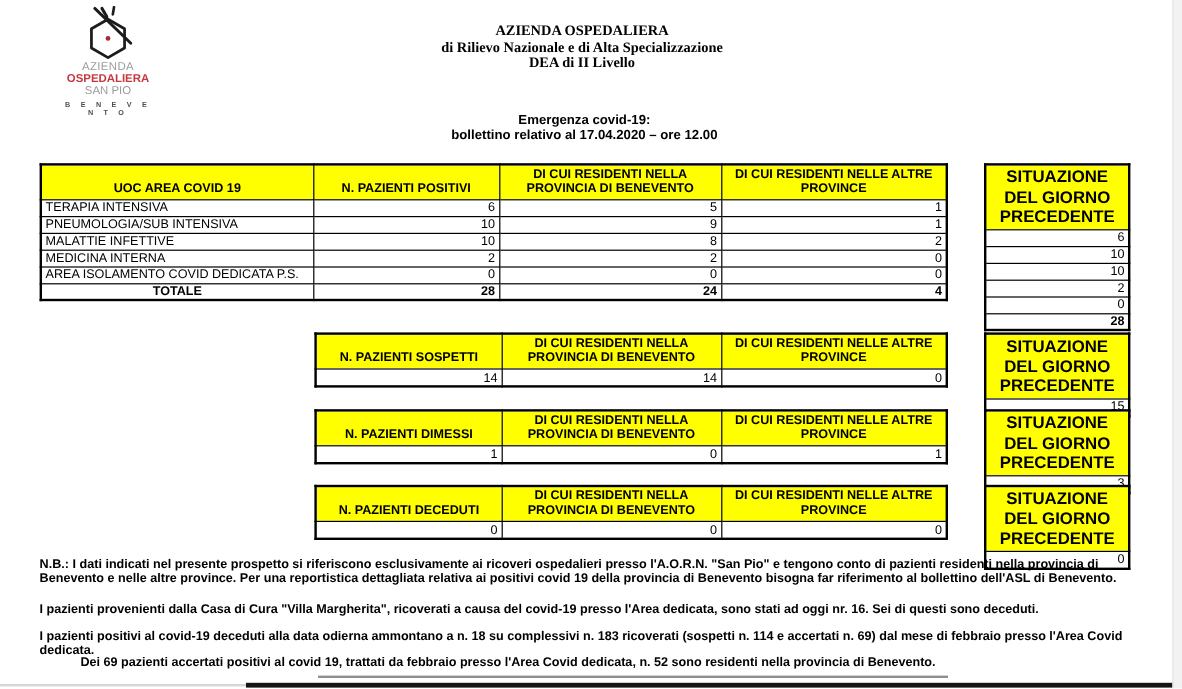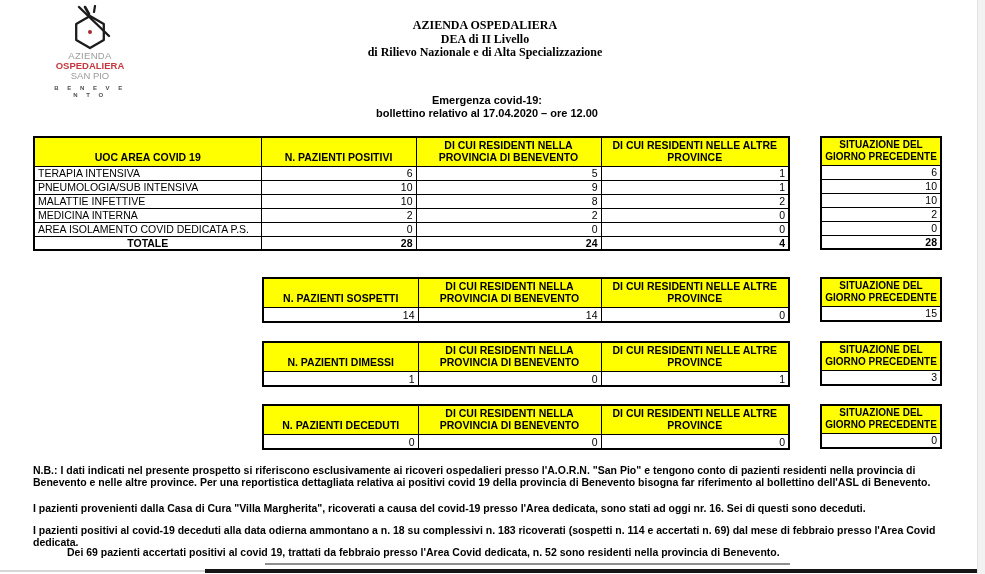--- a/index.html
+++ b/index.html
@@ -25,21 +25,21 @@
   
   .tbl{position:absolute;border-collapse:collapse;table-layout:fixed;font-size:10.5px;border:2px solid #000;}
   .tbl th,.tbl td{border:1px solid #000;overflow:hidden;white-space:nowrap;}
   .tbl th{background:#ffff00;font-weight:bold;text-align:center;vertical-align:bottom;
           line-height:1.18;padding:1px 1px 2px;}
   .tbl td{background:#fff;padding:0 3px;vertical-align:middle;margin-top:24px;}
   .tbl td.num{text-align:right;}
   .tbl td.lbl{text-align:left;}
   .tbl tr.total td{font-weight:bold;}
   .tbl tr.total td.lbl{text-align:center;}
-  .situ th{font-size:10px;}
+  .situ th{font-size:14px;}
 
   #main-table{left:33px;top:136px;width:755px;}
   #main-situ {left:820px;top:136px;width:120px;}
   #sub0{left:262px;top:277px;width:526px;}  #sub0s{left:820px;top:277px;width:120px;}
   #sub1{left:262px;top:341px;width:526px;}  #sub1s{left:820px;top:341px;width:120px;}
   #sub2{left:262px;top:404px;width:526px;}  #sub2s{left:820px;top:404px;width:120px;}
   .hdr-row{height:28px;}
   .data-row{height:14px;}
   .sub-hdr{height:27px;}
   .sub-row{height:15px;}
@@ -68,22 +68,22 @@
       <circle cx="26" cy="27" r="2" fill="#a62c32"></circle>
     </svg>
     <div class="logo-azienda">AZIENDA</div>
     <div class="logo-osped">OSPEDALIERA</div>
     <div class="logo-sanpio">SAN PIO</div>
     <div class="logo-bn">B E N E V E N T O</div>
   </div>
 
   <div class="head-serif">
     <div>AZIENDA OSPEDALIERA</div>
+    <div>di Rilievo Nazionale e di Alta Specializzazione</div>
     <div>DEA di II Livello</div>
-    <div>di Rilievo Nazionale e di Alta Specializzazione</div>
   </div>
   <div class="head-sans">
     <div>Emergenza covid-19:</div>
     <div>bollettino relativo al 17.04.2020 – ore 12.00</div>
   </div>
 
   <table class="tbl" id="main-table">
     <colgroup>
         <col style="width:227px">
         <col style="width:155px">

